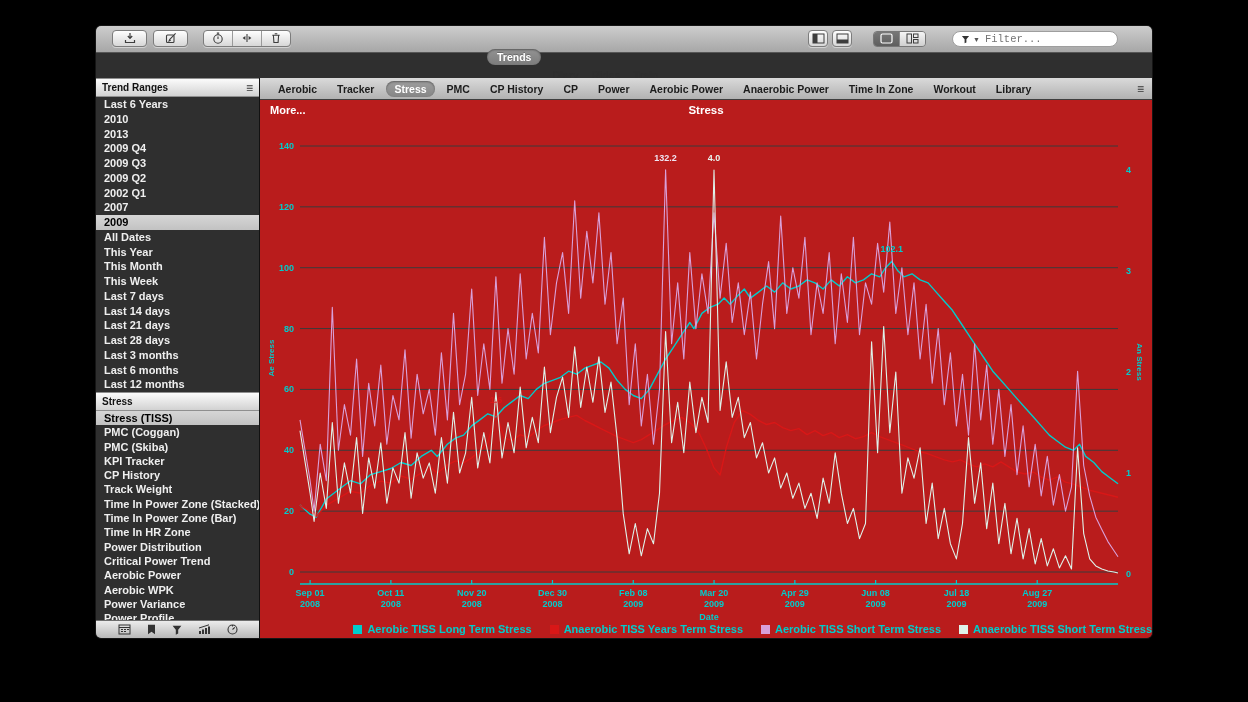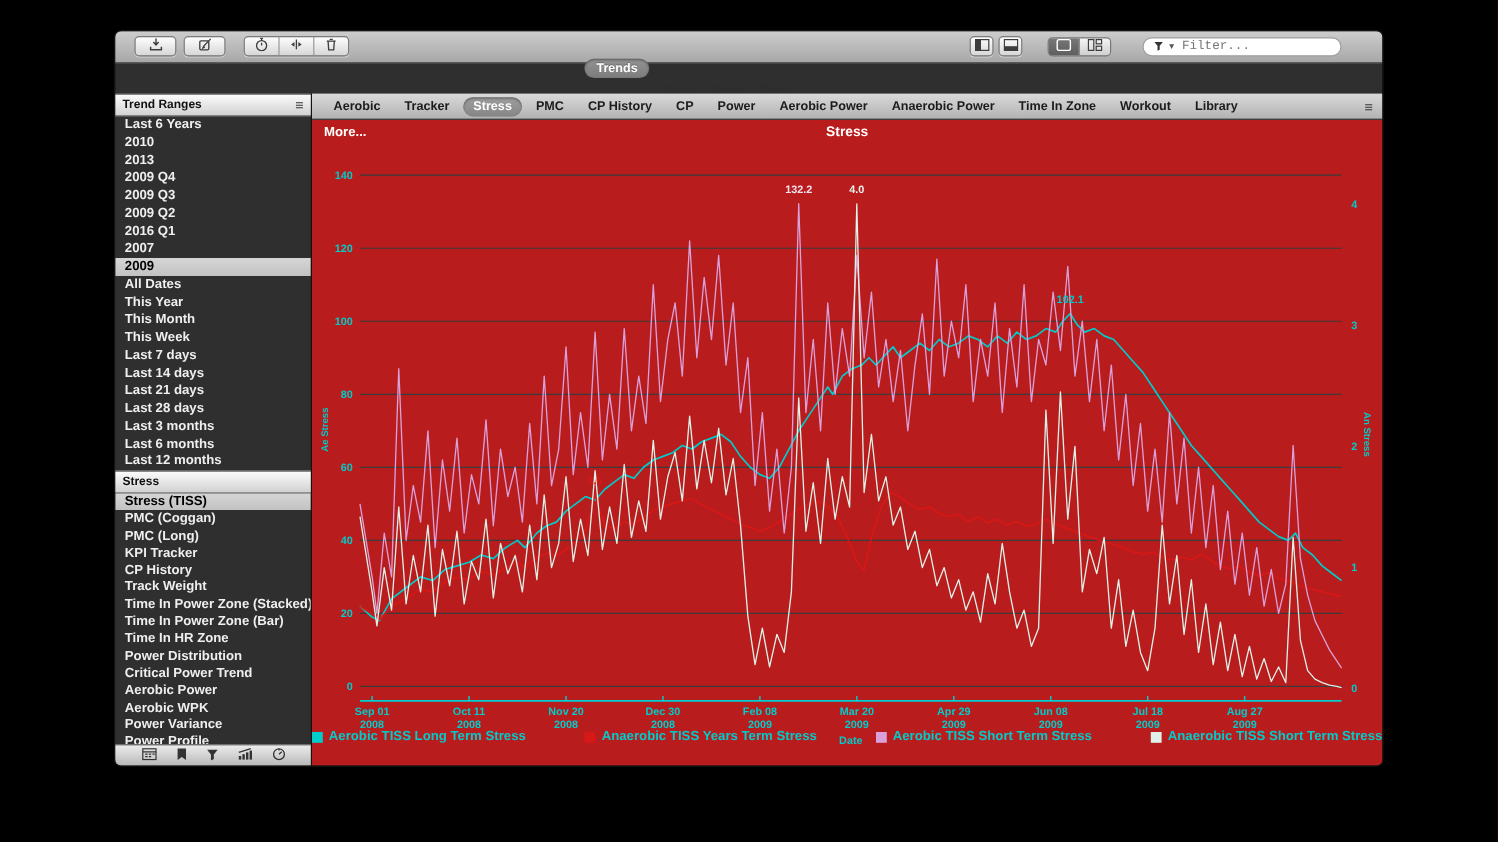--- a/index.html
+++ b/index.html
@@ -45,21 +45,21 @@
   .tabbar{height:21px;flex:none;background:linear-gradient(#dadada,#b2b2b2);border-bottom:1px solid #3f3f3f;display:flex;align-items:center;padding:0 8px;font-size:10.5px;font-weight:bold;color:#1c1c1c;}
   .ctab{padding:2px 8px;margin:0 2px;border-radius:9px;}
   .ctab.selected{background:linear-gradient(#9e9e9e,#868686);color:#fff;box-shadow:inset 0 1px 2px rgba(0,0,0,.4);}
   .tabbar .menu-glyph{margin-left:auto;}
   .chart-panel{position:relative;flex:1;background:#b91c1c;}
   .more-link{position:absolute;left:10px;top:4px;font-size:11px;font-weight:bold;color:#fff;}
   .plot-title{position:absolute;left:0;right:0;top:4px;text-align:center;font-size:11.5px;font-weight:bold;color:#fff;}
   svg.plot{position:absolute;inset:0;}
   svg text{font-family:"Liberation Sans",sans-serif;font-size:9px;font-weight:bold;}
   .yaxis-label{position:absolute;font-size:8px;font-weight:bold;color:#00cccc;white-space:nowrap;}
-  .legend{position:absolute;left:0;right:0;bottom:18px;display:flex;justify-content:space-between;align-items:center;gap:18px;}
+  .legend{position:absolute;left:0;right:0;bottom:3px;display:flex;justify-content:flex-end;align-items:center;gap:18px;}
   .legend .item{display:flex;align-items:center;gap:5px;font-size:11px;font-weight:bold;color:#00cccc;}
   .legend .sw{width:9px;height:9px;display:inline-block;}
   .icon{display:inline-block;}
 </style>
 </head>
 <body>
 
 <div class="window">
 
 
@@ -165,42 +165,42 @@
         <span>Trend Ranges</span>
         <span class="menu-glyph icon">≡</span>
       </div>
       <div class="dr-list">
           <div class="side-row">Last 6 Years</div>
           <div class="side-row">2010</div>
           <div class="side-row">2013</div>
           <div class="side-row">2009 Q4</div>
           <div class="side-row">2009 Q3</div>
           <div class="side-row">2009 Q2</div>
-          <div class="side-row">2016 Q1</div>
+          <div class="side-row">2002 Q1</div>
           <div class="side-row">2007</div>
           <div class="side-row selected">2009</div>
           <div class="side-row">All Dates</div>
           <div class="side-row">This Year</div>
           <div class="side-row">This Month</div>
           <div class="side-row">This Week</div>
           <div class="side-row">Last 7 days</div>
           <div class="side-row">Last 14 days</div>
           <div class="side-row">Last 21 days</div>
           <div class="side-row">Last 28 days</div>
           <div class="side-row">Last 3 months</div>
           <div class="side-row">Last 6 months</div>
           <div class="side-row">Last 12 months</div>
         </div>
       <div class="side-header">
         <span>Stress</span>
       </div>
       <div class="charts-list">
           <div class="side-row selected">Stress (TISS)</div>
           <div class="side-row">PMC (Coggan)</div>
-          <div class="side-row">PMC (Long)</div>
+          <div class="side-row">PMC (Skiba)</div>
           <div class="side-row">KPI Tracker</div>
           <div class="side-row">CP History</div>
           <div class="side-row">Track Weight</div>
           <div class="side-row">Time In Power Zone (Stacked)</div>
           <div class="side-row">Time In Power Zone (Bar)</div>
           <div class="side-row">Time In HR Zone</div>
           <div class="side-row">Power Distribution</div>
           <div class="side-row">Critical Power Trend</div>
           <div class="side-row">Aerobic Power</div>
           <div class="side-row">Aerobic WPK</div>

